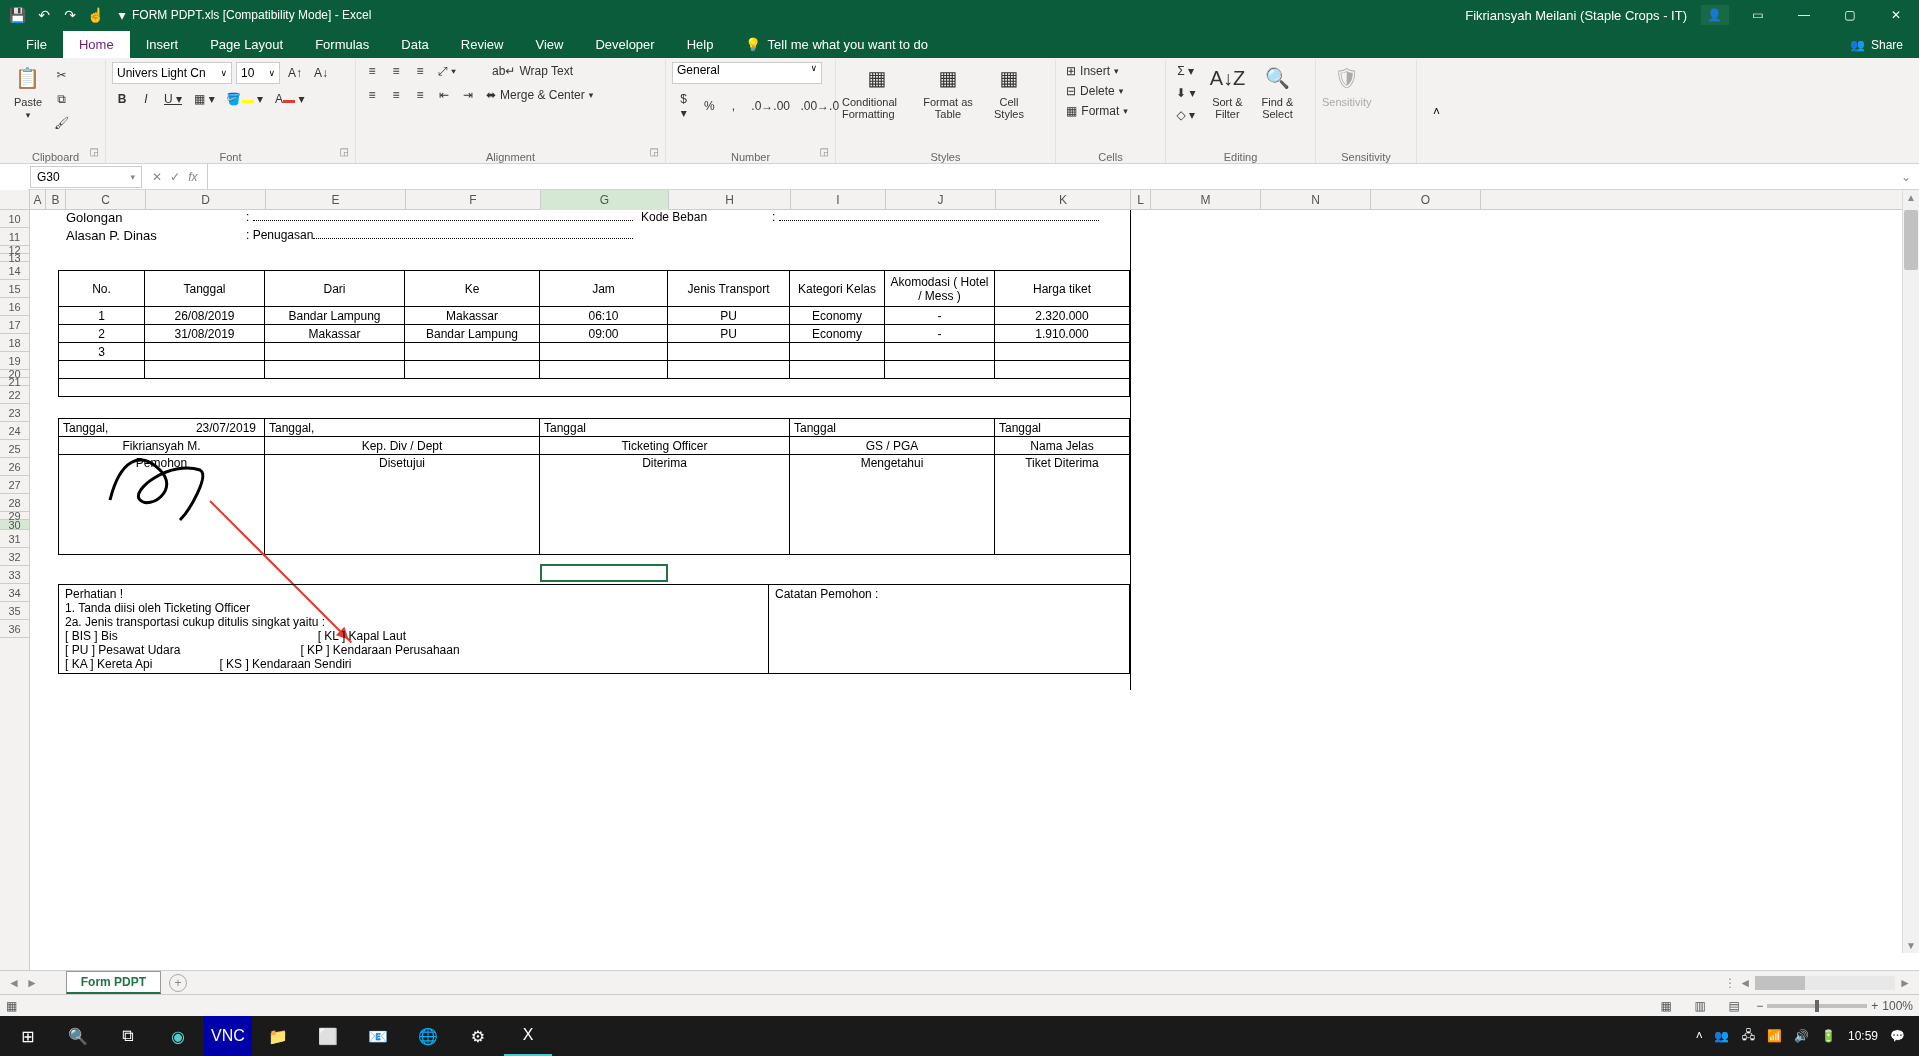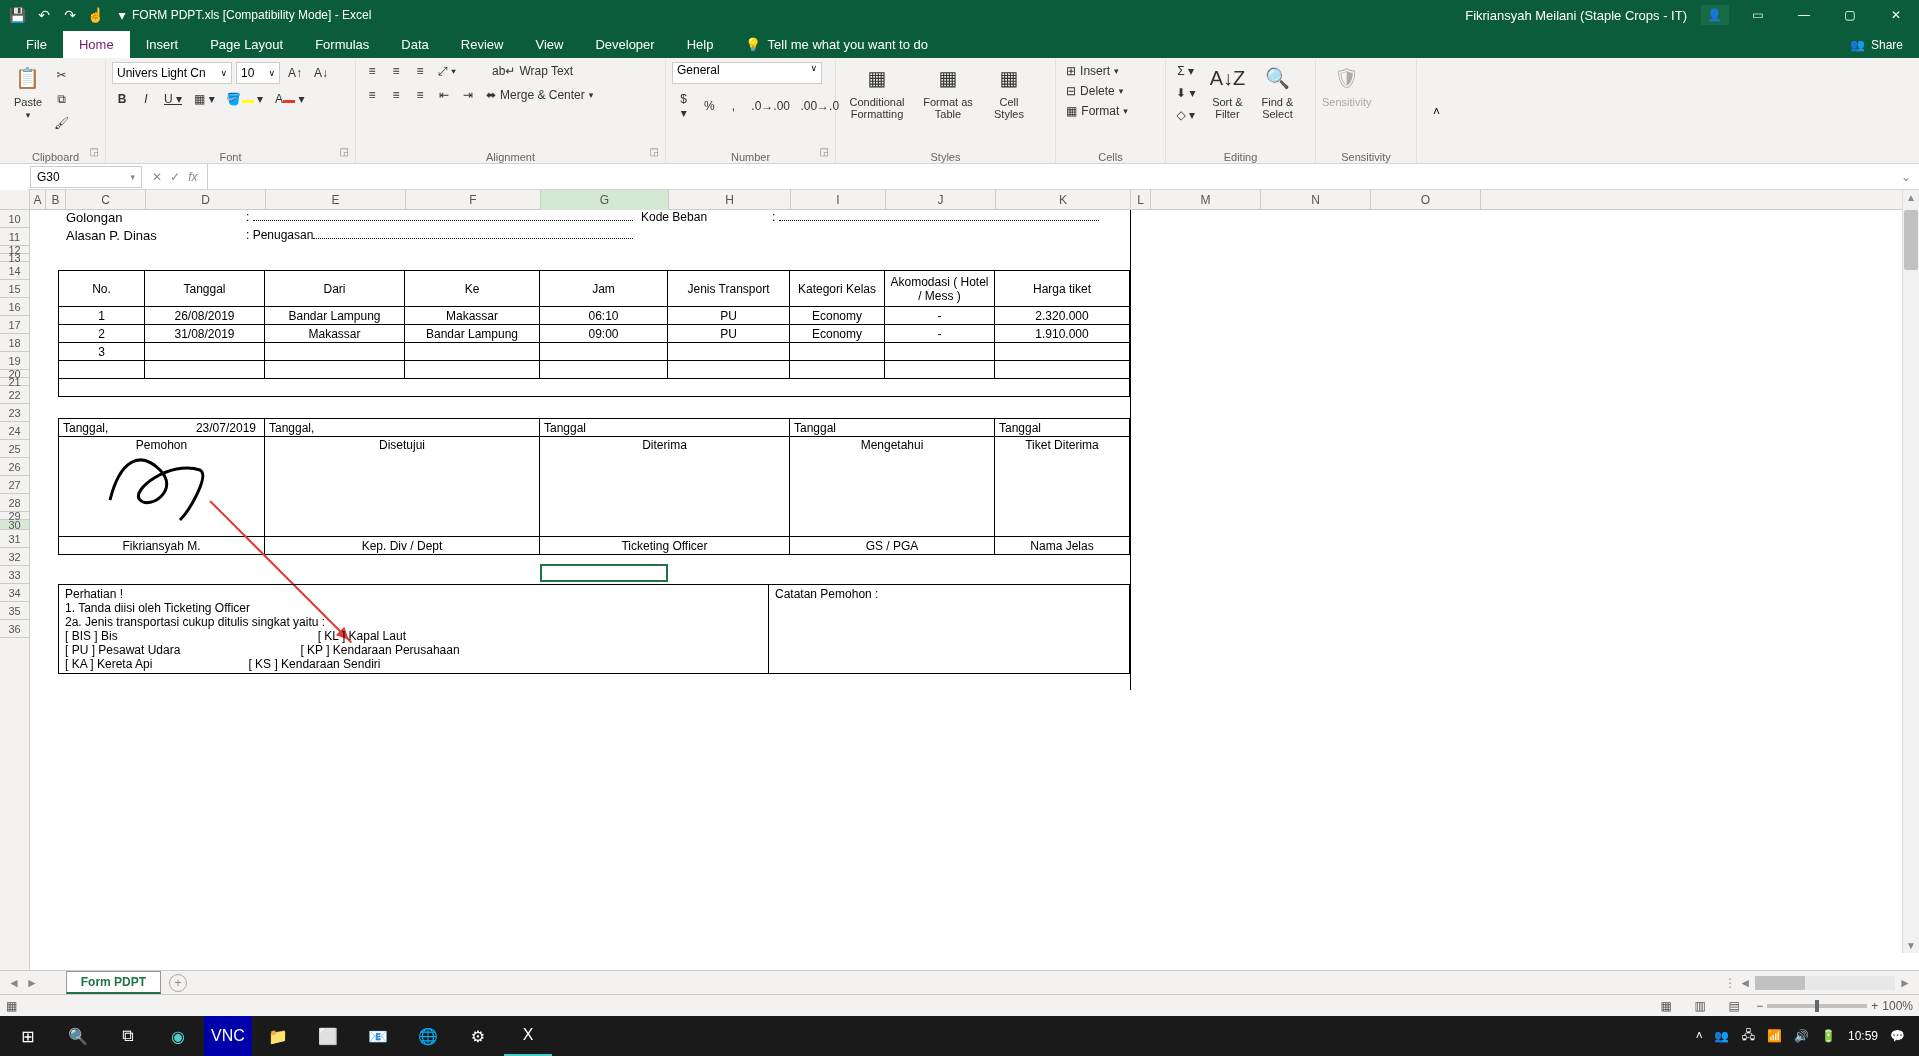--- a/index.html
+++ b/index.html
@@ -205,21 +205,21 @@
         <span class="smallbtn">.00→.0</span>
       </div>
     </div>
     <div class="glabel"><span>Number</span><span class="dlg">◲</span></div>
   </div>
 
   <div class="group" style="width:220px">
     <div class="controls">
       <div class="btncol">
           <div class="bigicon">▦</div>
-          <span style="font-size:11px;text-align:center;width:70px">Conditional Formatting</span>
+          <span style="font-size:11px;width:70px">Conditional Formatting</span>
         </div>
       <div class="btncol">
           <div class="bigicon">▦</div>
           <span style="font-size:11px;text-align:center;width:60px">Format as Table</span>
         </div>
       <div class="btncol">
           <div class="bigicon">▦</div>
           <span style="font-size:11px;text-align:center;width:50px">Cell Styles</span>
         </div>
     </div>
@@ -414,33 +414,33 @@
 
     <table class="doc-table" style="position:absolute;left:28px;top:208px;border-collapse:collapse">
       <tbody>
           <tr>
         <td style="width:206px;text-align:left;padding-left:4px"><span>Tanggal,</span> <span style="float:right;padding-right:4px">23/07/2019</span></td>
         <td style="width:275px;text-align:left;padding-left:4px">Tanggal,</td>
         <td style="width:250px;text-align:left;padding-left:4px">Tanggal</td>
         <td style="width:205px;text-align:left;padding-left:4px">Tanggal</td>
         <td style="width:135px;text-align:left;padding-left:4px">Tanggal</td>
       </tr>
+      <tr>
+        <td>Fikriansyah M.</td>
+        <td>Kep. Div / Dept</td>
+        <td>Ticketing Officer</td>
+        <td>GS / PGA</td>
+        <td>Nama Jelas</td>
+      </tr>
       <tr style="height:100px">
         <td style="vertical-align:top">Pemohon</td>
         <td style="vertical-align:top">Disetujui</td>
         <td style="vertical-align:top">Diterima</td>
         <td style="vertical-align:top">Mengetahui</td>
         <td style="vertical-align:top">Tiket Diterima</td>
-      </tr>
-      <tr>
-        <td>Fikriansyah M.</td>
-        <td>Kep. Div / Dept</td>
-        <td>Ticketing Officer</td>
-        <td>GS / PGA</td>
-        <td>Nama Jelas</td>
       </tr>
     </tbody>
       </table>
 
     <svg class="signature" style="left:70px;top:230px" width="130" height="90">
       <path d="M10,60 C20,20 40,10 60,30 C80,50 50,70 40,60 C30,50 70,20 100,30 C110,35 90,70 80,80" stroke="#000" stroke-width="3" fill="none"></path>
     </svg>
 
     <div class="arrow" style="left:180px;top:290px;width:200px;transform:rotate(45deg)"></div>
 
@@ -454,21 +454,21 @@
           <div>1. Tanda  diisi oleh Ticketing Officer</div>
           <div>2a. Jenis transportasi cukup ditulis singkat yaitu :</div>
           <div style="display:flex;gap:200px">
                 <span>[ BIS ]    Bis</span>
                 <span>[ KL ]    Kapal Laut</span>
               </div>
           <div style="display:flex;gap:120px">
                 <span>[ PU ]    Pesawat Udara</span>
                 <span>[ KP ]    Kendaraan Perusahaan</span>
               </div>
-          <div style="display:flex;gap:96px">
+          <div style="display:flex;gap:67px">
                 <span>[ KA ]    Kereta Api</span>
                 <span>[ KS ]    Kendaraan Sendiri</span>
               </div>
         </td>
         <td rowspan="6" style="width:361px;text-align:left;vertical-align:top;padding:2px 6px">Catatan Pemohon :</td>
       </tr>
     </tbody>
       </table>
 
     <div style="position:absolute;left:1100px;top:0;width:0;height:480px;border-right:1px solid #000"></div>

